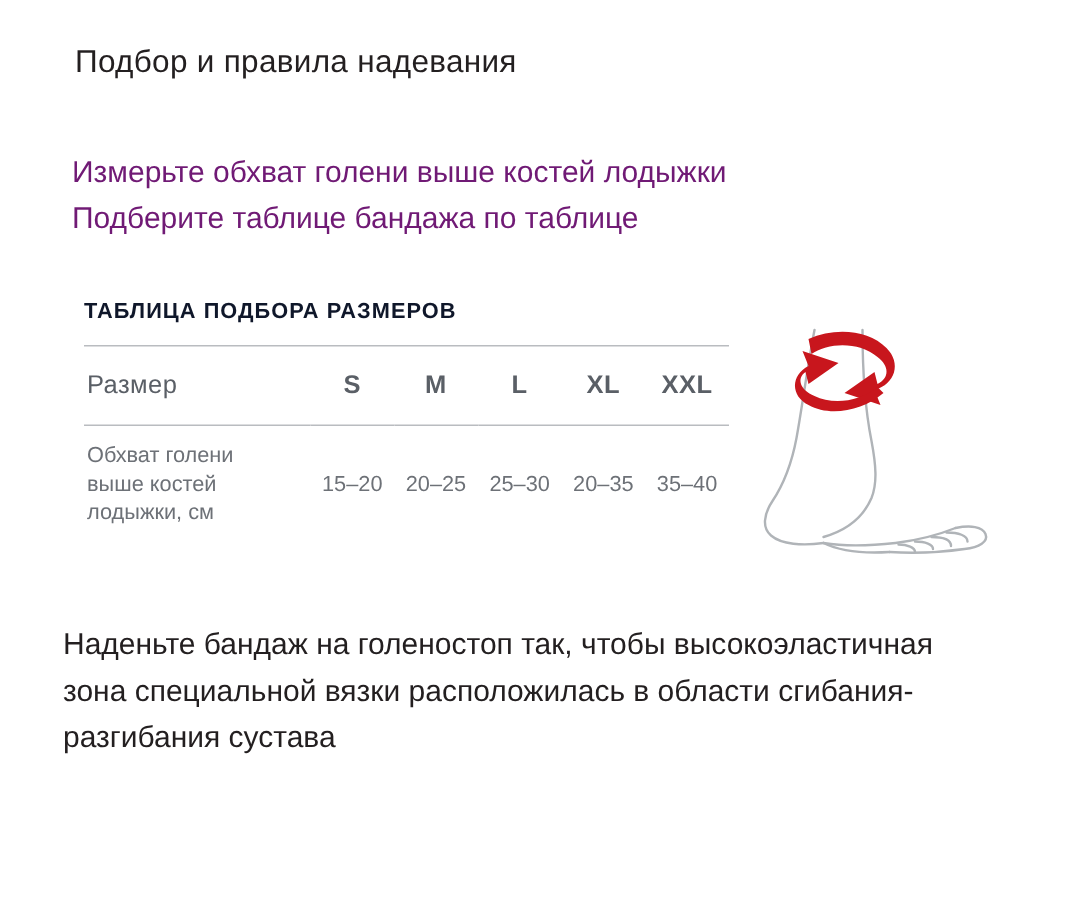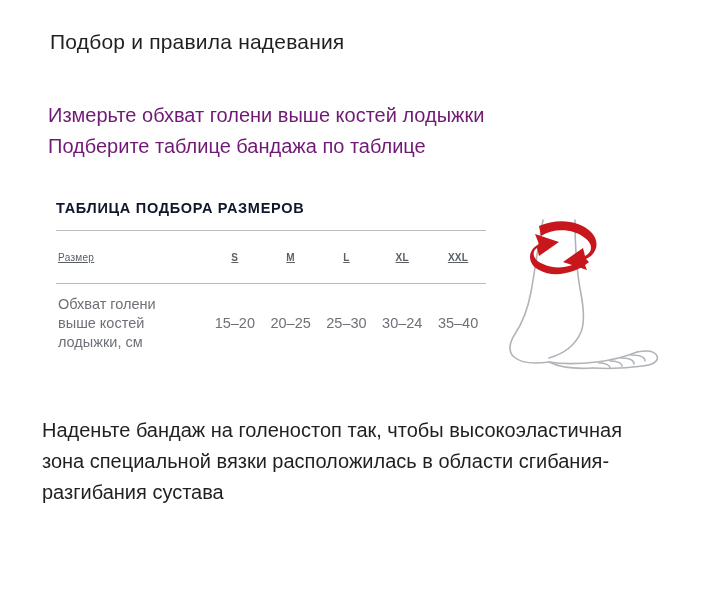--- a/index.html
+++ b/index.html
@@ -69,24 +69,23 @@
     border-collapse: collapse;
   }
 
   .table-grid td {
     vertical-align: middle;
     padding: 0;
   }
 
   .hdr-row td {
     height: 52px;
-    font-size: 10px;
+    font-size: 17px;
     color: #5a5f66;
     letter-spacing: 0.3px;
-    text-decoration: underline;
   }
 
   .hdr-label {
     width: 150px;
     padding-left: 2px !important;
   }
 
   .size-col {
     width: 56px;
     text-align: center;
@@ -167,21 +166,21 @@
       </tr>
       <tr class="val-row">
         <td class="val-label">
           <div>Обхват голени</div>
           <div>выше костей</div>
           <div>лодыжки, см</div>
         </td>
         <td class="val-col">15–20</td>
         <td class="val-col">20–25</td>
         <td class="val-col">25–30</td>
-        <td class="val-col">30–24</td>
+        <td class="val-col">20–35</td>
         <td class="val-col">35–40</td>
       </tr>
     </tbody>
       </table>
   </div>
 
   <div class="illustration">
     <svg width="190" height="170" viewBox="0 0 190 170" xmlns="http://www.w3.org/2000/svg">
       <g fill="none" stroke="#b0b4b8" stroke-width="1.6" stroke-linecap="round" stroke-linejoin="round">
 

